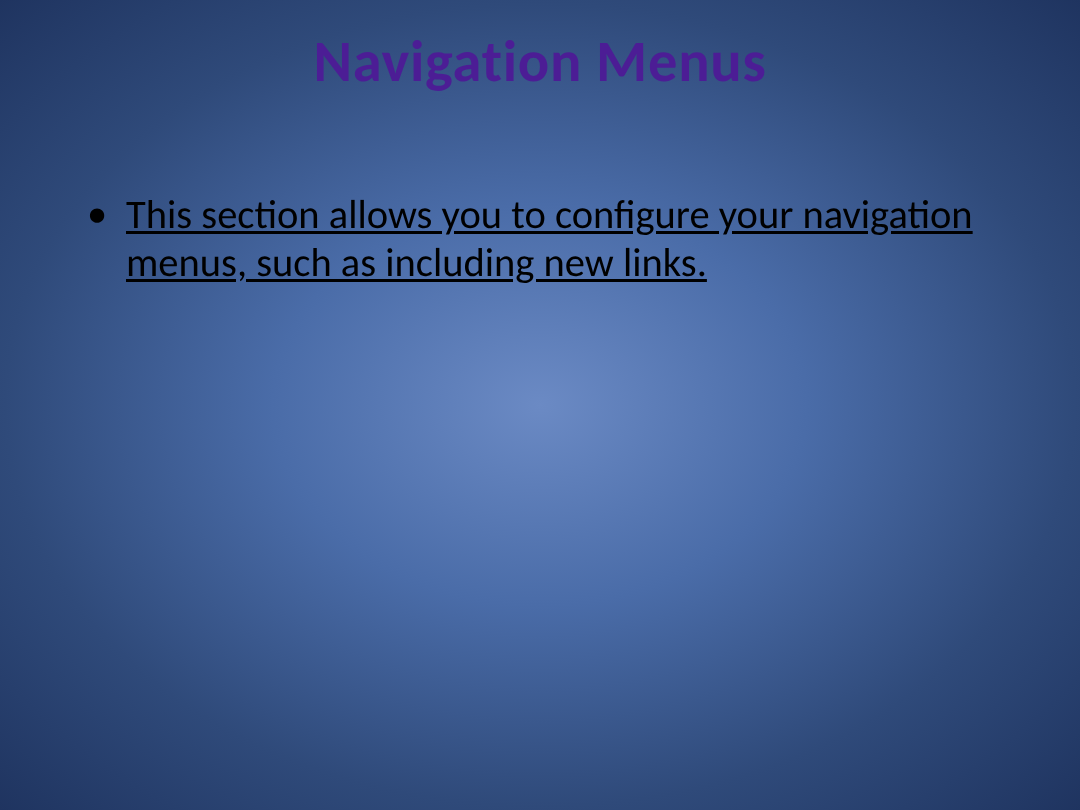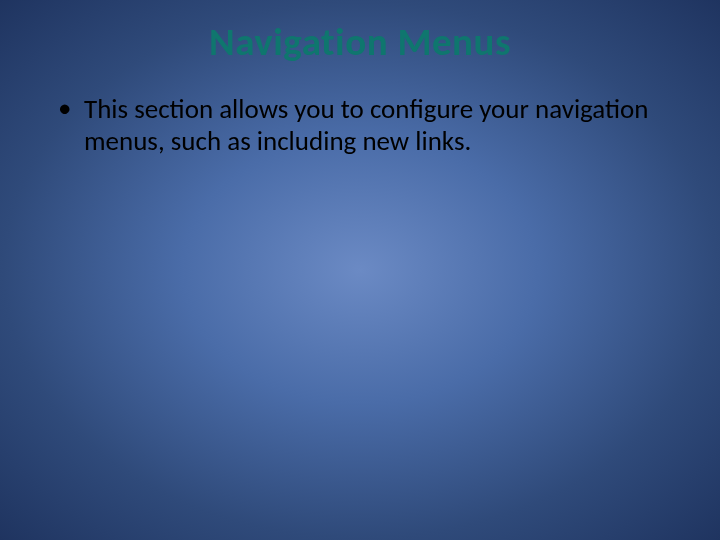--- a/index.html
+++ b/index.html
@@ -16,26 +16,27 @@
     }
     .slide {
       width: 100%;
       height: 100%;
       padding: 18px 40px 40px 40px;
     }
     .title {
       text-align: center;
       font-size: 39px;
       font-weight: bold;
-      color: #0f766e;
-      margin-bottom: 28px;
+      color: #4c1d95;
+      margin-bottom: 63px;
       letter-spacing: 0.5px;
     }
     .content {
       padding-left: 18px;
+      text-decoration: underline;
     }
     .bullet-list {
       list-style: none;
     }
     .bullet-item {
       position: relative;
       padding-left: 26px;
       font-size: 27px;
       color: #000;
       line-height: 1.2;

